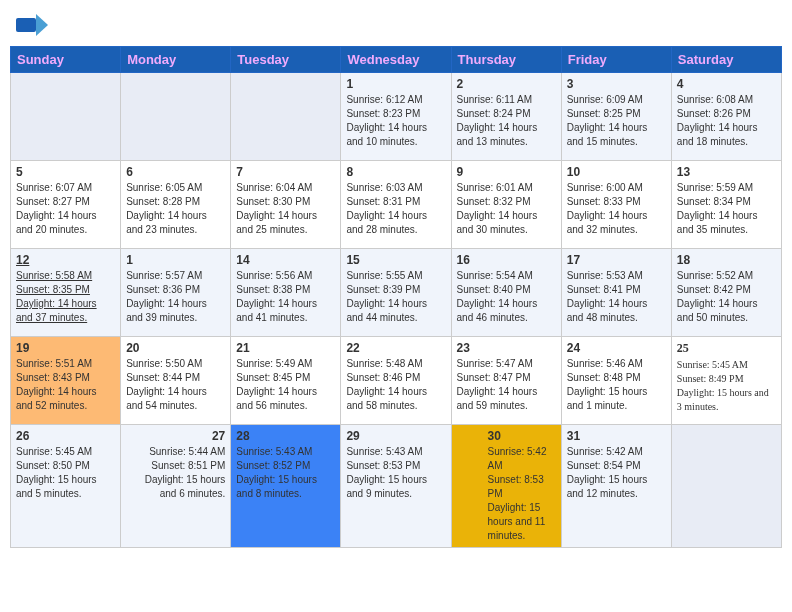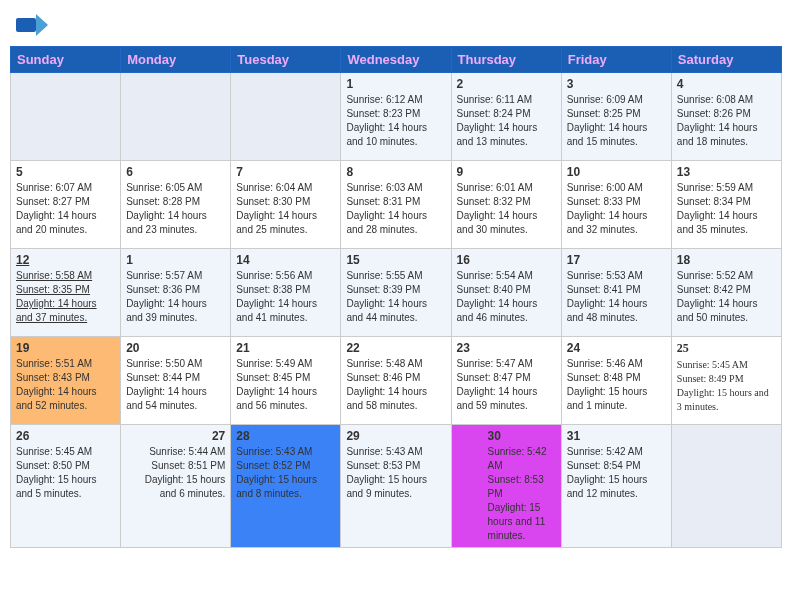--- a/index.html
+++ b/index.html
@@ -241,21 +241,21 @@
           <div class="day-info">Sunrise: 5:44 AM<br>Sunset: 8:51 PM<br>Daylight: 15 hours and 6 minutes.</div>
         </td>
         <td style="background-color: #3b82f6;">
           <span class="day-num">28</span>
           <div class="day-info">Sunrise: 5:43 AM<br>Sunset: 8:52 PM<br>Daylight: 15 hours and 8 minutes.</div>
         </td>
         <td style="background-color: rgb(240, 244, 251);">
           <span class="day-num">29</span>
           <div class="day-info">Sunrise: 5:43 AM<br>Sunset: 8:53 PM<br>Daylight: 15 hours and 9 minutes.</div>
         </td>
-        <td style="background-color: #d946ef; padding-left: 36px;">
+        <td style="background-color: #eab308; padding-left: 36px;">
           <span class="day-num">30</span>
           <div class="day-info">Sunrise: 5:42 AM<br>Sunset: 8:53 PM<br>Daylight: 15 hours and 11 minutes.</div>
         </td>
         <td style="background-color: rgb(240, 244, 251);">
           <span class="day-num">31</span>
           <div class="day-info">Sunrise: 5:42 AM<br>Sunset: 8:54 PM<br>Daylight: 15 hours and 12 minutes.</div>
         </td>
         <td class="empty" style="background-color: rgb(232, 236, 245);"></td>
       </tr>
     </tbody>

